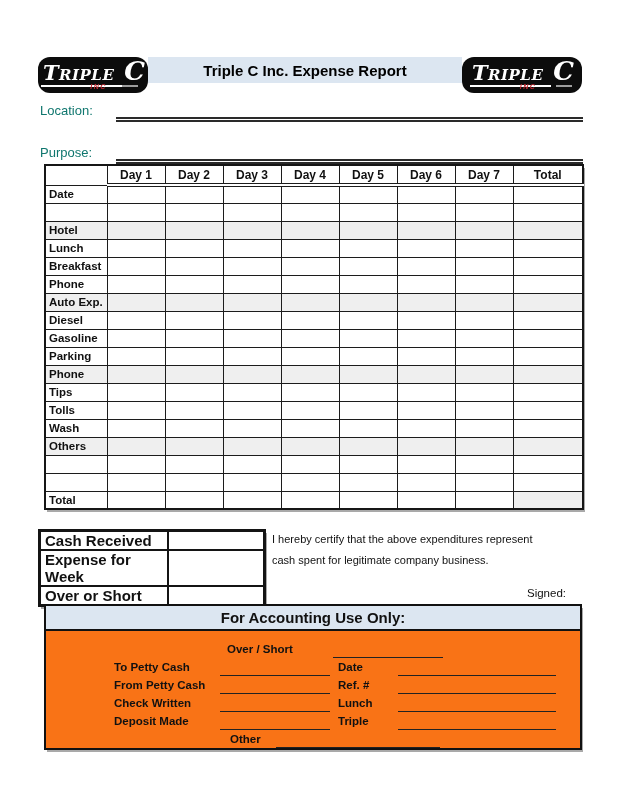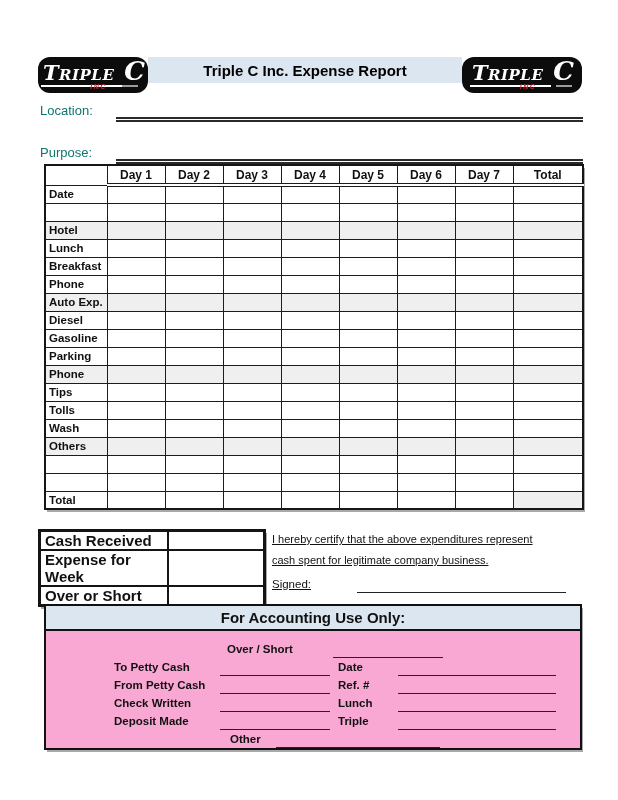--- a/index.html
+++ b/index.html
@@ -65,30 +65,30 @@
 
   
   .cash-wrap { position:absolute; top:529px; left:38px; }
   table.cash {
     border-collapse:collapse; table-layout:fixed; width:228px;
     border:3px solid #141414; box-shadow:2px 3px 0 -1px #a9a9a9;
   }
   table.cash td { border:2px solid #141414; height:19px; font-size:15px; }
   table.cash td.cash-label { font-weight:bold; padding-left:4px; width:128px; }
 
-  .certify { position:absolute; top:529px; left:272px; right:52px;text-decoration:underline; }
+  .certify { position:absolute; top:529px; left:272px; right:52px; }
   .certify p { font-size:11px; line-height:21px; color:#111; }
-  .signed-row { display:flex; align-items:flex-end; height:22px; margin-top:0; }
+  .signed-row { display:flex; align-items:flex-end; height:22px; margin-top:16px;flex-direction:column; }
   .signed-row .signed-label { font-size:11.5px; padding-bottom:3px; }
   .signed-row .signed-line { flex:1; border-bottom:1.5px solid #222; margin-left:46px; }
 
   
   .accounting {
     position:absolute; top:604px; left:44px; width:538px; height:146px;
-    border:2.5px solid #111; box-shadow:2px 3px 0 -1px #a9a9a9; background:#f9a8d4;
+    border:2.5px solid #111; box-shadow:2px 3px 0 -1px #a9a9a9; background:#f97316;
   }
   .acc-band {
     height:25px; background:#dce6f1; border-bottom:2.5px solid #111;
     display:flex; align-items:center; justify-content:center;
     font-weight:bold; font-size:15px;
   }
   .acc-body { padding:9px 24px 0 68px; }
   .acc-row { height:18px; display:flex; align-items:flex-end;justify-content:center; }
   .acc-label { width:106px; font-weight:bold; font-size:11.5px; padding-bottom:3px; white-space:nowrap; }
   .acc-label.narrow { width:46px; }

